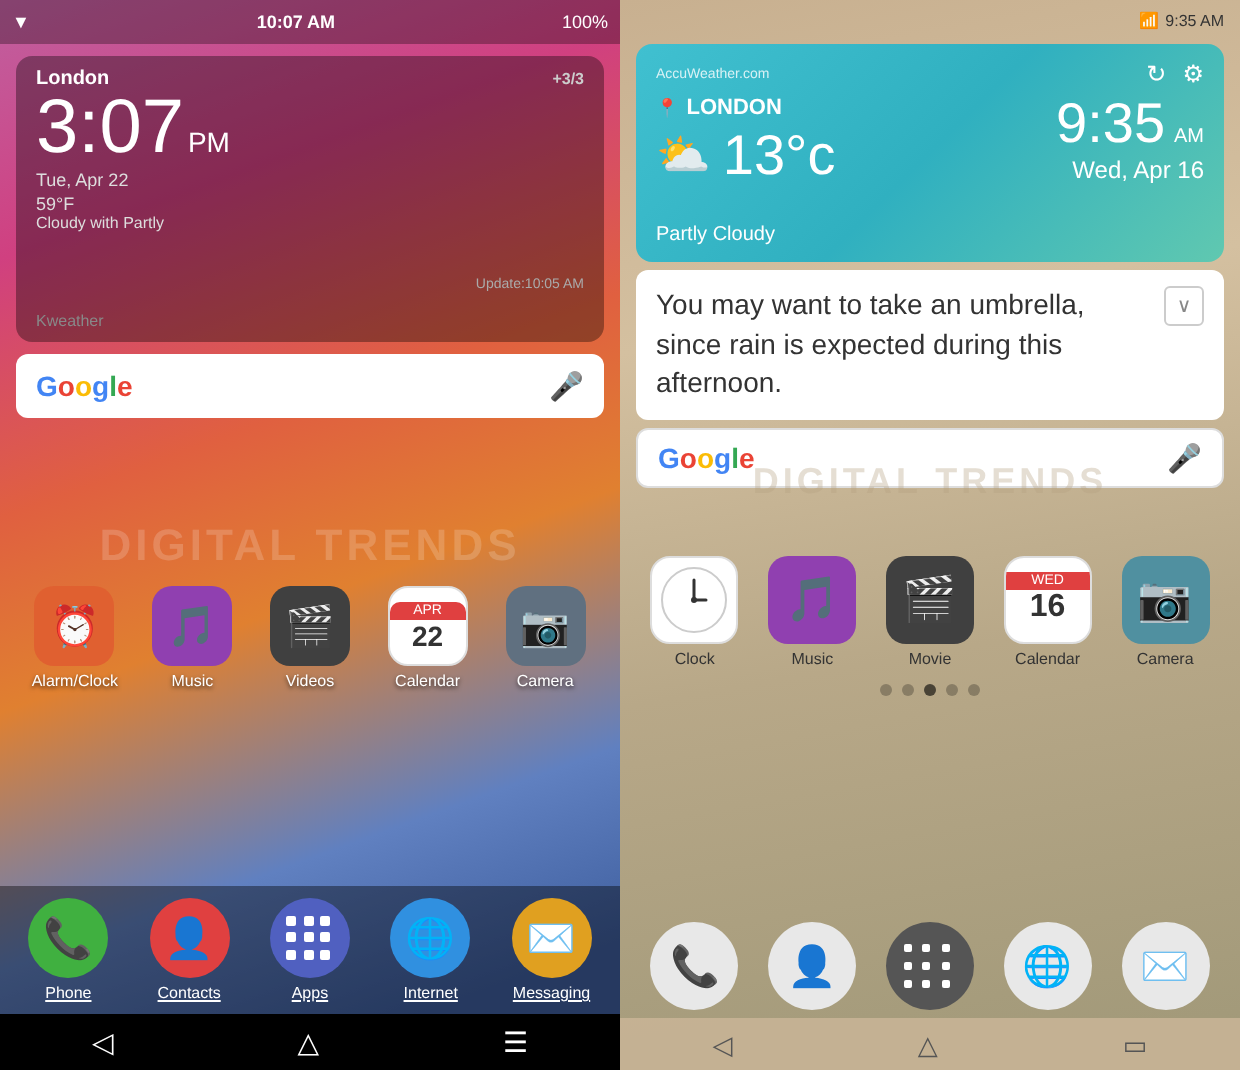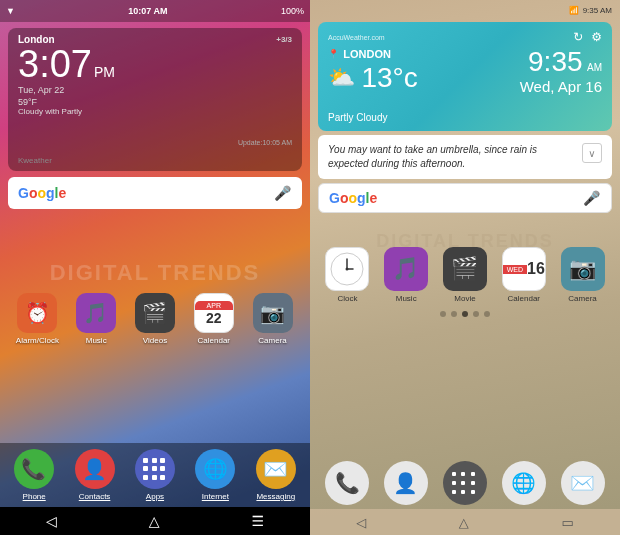--- a/index.html
+++ b/index.html
@@ -208,34 +208,34 @@
     }
     .accu-left {}
     .accu-city { font-size: 11px; font-weight: bold; display: flex; align-items: center; gap: 4px; }
     .accu-temp-row { display: flex; align-items: center; gap: 6px; margin-top: 2px; }
     .accu-weather-icon { font-size: 22px; }
     .accu-temp { font-size: 28px; font-weight: 300; }
     .accu-desc { font-size: 10px; margin-top: 18px; }
     .accu-right { text-align: right; }
     .accu-time { font-size: 28px; font-weight: 300; line-height: 1; }
     .accu-ampm { font-size: 10px; }
-    .accu-date { font-size: 15px; margin-top: 2px; }
+    .accu-date { font-size: 12px; margin-top: 2px; }
 
     
     .notif-card {
       margin: 4px 8px;
       background: white;
       border-radius: 6px;
       padding: 8px 10px;
       display: flex;
       align-items: flex-start;
       justify-content: space-between;
       gap: 6px;
     }
-    .notif-text { font-size: 10px; color: #333; line-height: 1.4; flex: 1; font-style: italic; }
+    .notif-text { font-size: 14px; color: #333; line-height: 1.4; flex: 1; }
     .notif-chevron {
       width: 20px;
       height: 20px;
       border: 1px solid #ccc;
       border-radius: 3px;
       display: flex;
       align-items: center;
       justify-content: center;
       color: #888;
       font-size: 10px;
@@ -530,21 +530,21 @@
     </div>
     <div class="app-icon-right">
       <div class="app-icon-img-right" style="background:#9040b0;">🎵</div>
       <span class="app-label-right">Music</span>
     </div>
     <div class="app-icon-right">
       <div class="app-icon-img-right" style="background:#404040;">🎬</div>
       <span class="app-label-right">Movie</span>
     </div>
     <div class="app-icon-right">
-      <div class="app-icon-img-right" style="background:white; flex-direction:row; padding:0; overflow:hidden; border:1px solid #ddd;">
+      <div class="app-icon-img-right" style="background:white; flex-direction:column; padding:0; overflow:hidden; border:1px solid #ddd;">
         <span style="background:#e04040;width:100%;text-align:center;font-size:7px;color:white;padding:1px;">WED</span>
         <span style="font-size:16px;font-weight:bold;color:#333;">16</span>
       </div>
       <span class="app-label-right">Calendar</span>
     </div>
     <div class="app-icon-right">
       <div class="app-icon-img-right" style="background:#5090a0;">📷</div>
       <span class="app-label-right">Camera</span>
     </div>
   </div>

